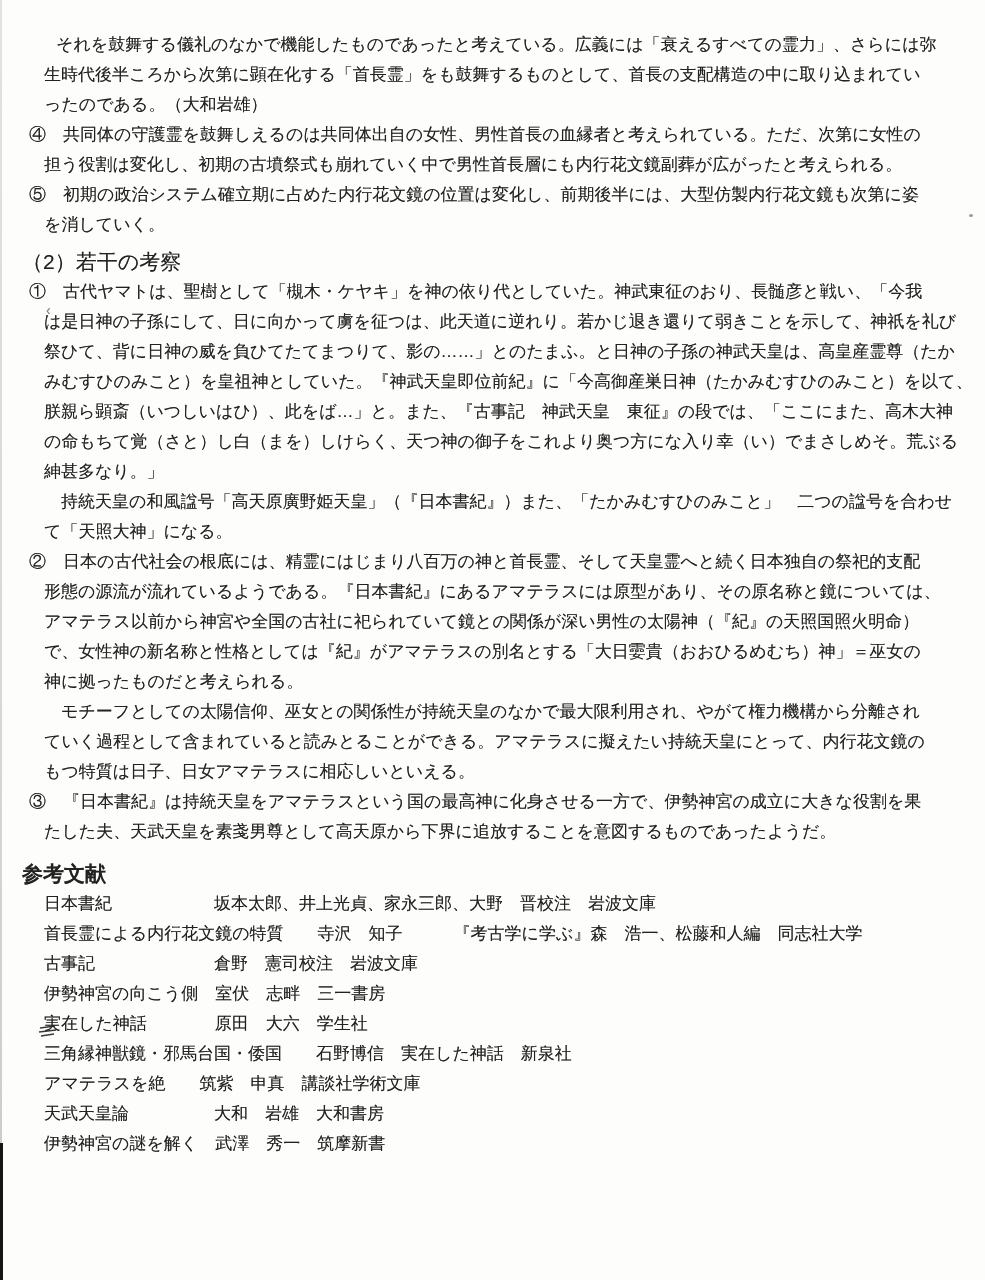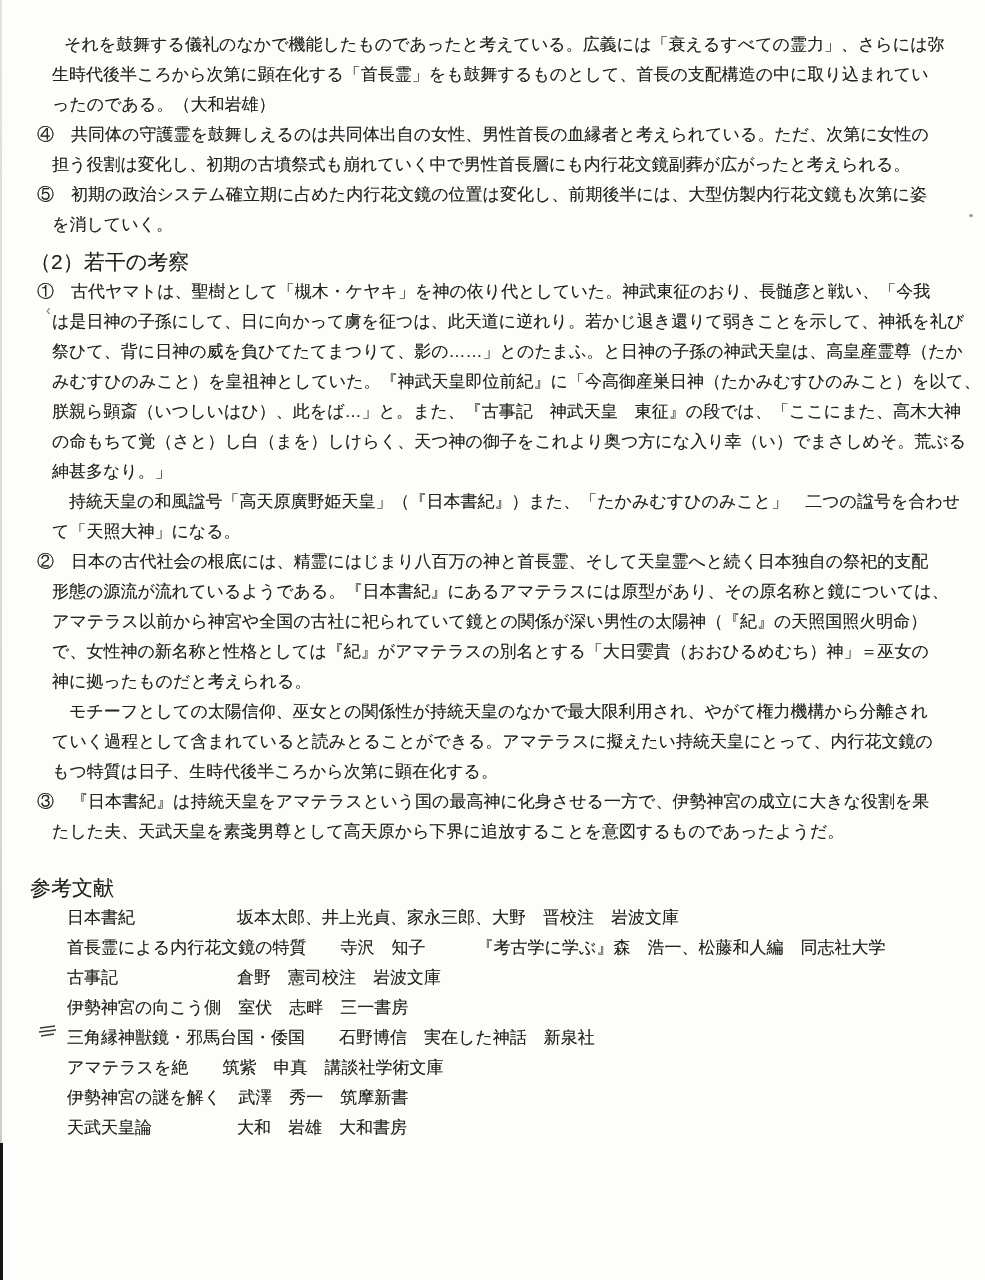--- a/index.html
+++ b/index.html
@@ -20,35 +20,35 @@
     font-family: "Liberation Sans", sans-serif;
     font-size: 17px;
     line-height: 30px;
     color: #222220;
     font-weight: 500;
     text-shadow: 0 0 0.5px rgba(40,40,40,0.45);
   }
   .content {
     position: absolute;
     top: 30px;
-    left: 52px;
+    left: 44px;
     width: 920px;
   }
   .pre { white-space: pre; }
   .para, .item, .sub { margin: 0; }
   .cont { text-indent: 12px; }
   .item { text-indent: -15px; }
   .heading {
     font-size: 21px;
     font-weight: 500;
     margin: 7px 0 0 -22px;
     line-height: 30px;
   }
-  .refs-heading { margin-top: 26px; }
-  .refs { margin-left: 15px; }
+  .refs-heading { margin-top: 12px; font-weight: bold; }
+  .refs { }
   .ref { white-space: pre; }
   
   .edge-line {
     position: absolute;
     left: 0; top: 0;
     width: 2px; height: 1280px;
     background: linear-gradient(180deg, #e2e2e0 0%, #d6d6d4 60%, #c9c9c7 100%);
   }
   .corner-strip {
     position: absolute;
@@ -108,30 +108,31 @@
     <div class="sub pre">　持統天皇の和風諡号「高天原廣野姫天皇」（『日本書紀』）また、「たかみむすひのみこと」　二つの諡号を合わせ
 て「天照大神」になる。</div>
 
     <div class="item pre">②　日本の古代社会の根底には、精霊にはじまり八百万の神と首長霊、そして天皇霊へと続く日本独自の祭祀的支配
 形態の源流が流れているようである。『日本書紀』にあるアマテラスには原型があり、その原名称と鏡については、
 アマテラス以前から神宮や全国の古社に祀られていて鏡との関係が深い男性の太陽神（『紀』の天照国照火明命）
 で、女性神の新名称と性格としては『紀』がアマテラスの別名とする「大日孁貴（おおひるめむち）神」＝巫女の
 神に拠ったものだと考えられる。</div>
     <div class="sub pre">　モチーフとしての太陽信仰、巫女との関係性が持統天皇のなかで最大限利用され、やがて権力機構から分離され
 ていく過程として含まれていると読みとることができる。アマテラスに擬えたい持統天皇にとって、内行花文鏡の
-もつ特質は日子、生時代後半ころから次第に顕在化する。</div>
+もつ特質は日子、日女アマテラスに相応しいといえる。</div>
 
     <div class="item pre">③　『日本書紀』は持統天皇をアマテラスという国の最高神に化身させる一方で、伊勢神宮の成立に大きな役割を果
 たした夫、天武天皇を素戔男尊として高天原から下界に追放することを意図するものであったようだ。</div>
 
     <div class="heading refs-heading">参考文献</div>
     <div class="refs">
       <div class="ref">日本書紀　　　　　　坂本太郎、井上光貞、家永三郎、大野　晋校注　岩波文庫</div>
       <div class="ref">首長霊による内行花文鏡の特質　　寺沢　知子　　　『考古学に学ぶ』森　浩一、松藤和人編　同志社大学</div>
       <div class="ref">古事記　　　　　　　倉野　憲司校注　岩波文庫</div>
       <div class="ref">伊勢神宮の向こう側　室伏　志畔　三一書房</div>
+      <div class="ref">実在した神話　　　　原田　大六　学生社</div>
       <div class="ref">三角縁神獣鏡・邪馬台国・倭国　　石野博信　実在した神話　新泉社</div>
       <div class="ref">アマテラスを絶　　筑紫　申真　講談社学術文庫</div>
+      <div class="ref">天武天皇論　　　　　大和　岩雄　大和書房</div>
       <div class="ref">伊勢神宮の謎を解く　武澤　秀一　筑摩新書</div>
-      <div class="ref">天武天皇論　　　　　大和　岩雄　大和書房</div>
     </div>
   </div>
 </div>
 
 </body></html>

